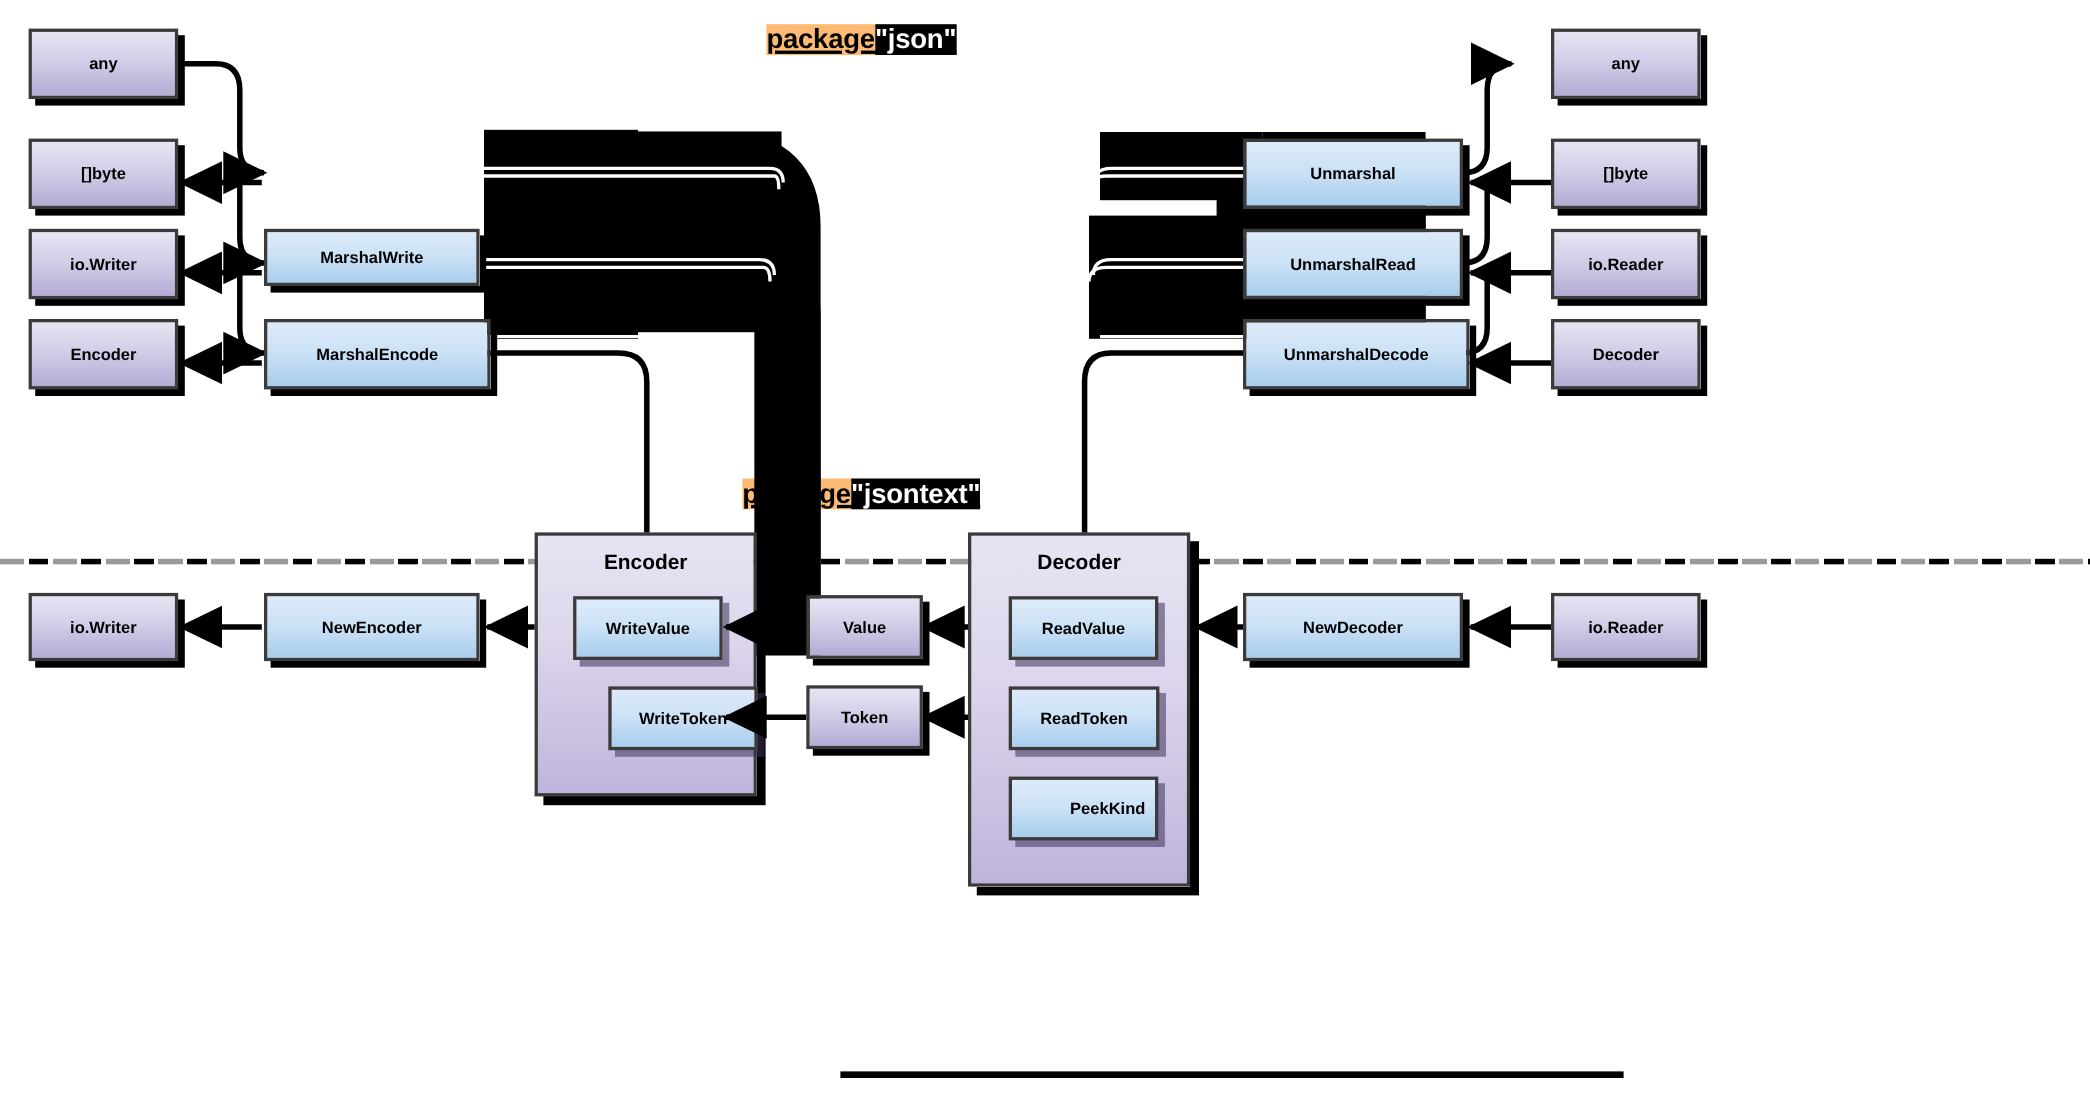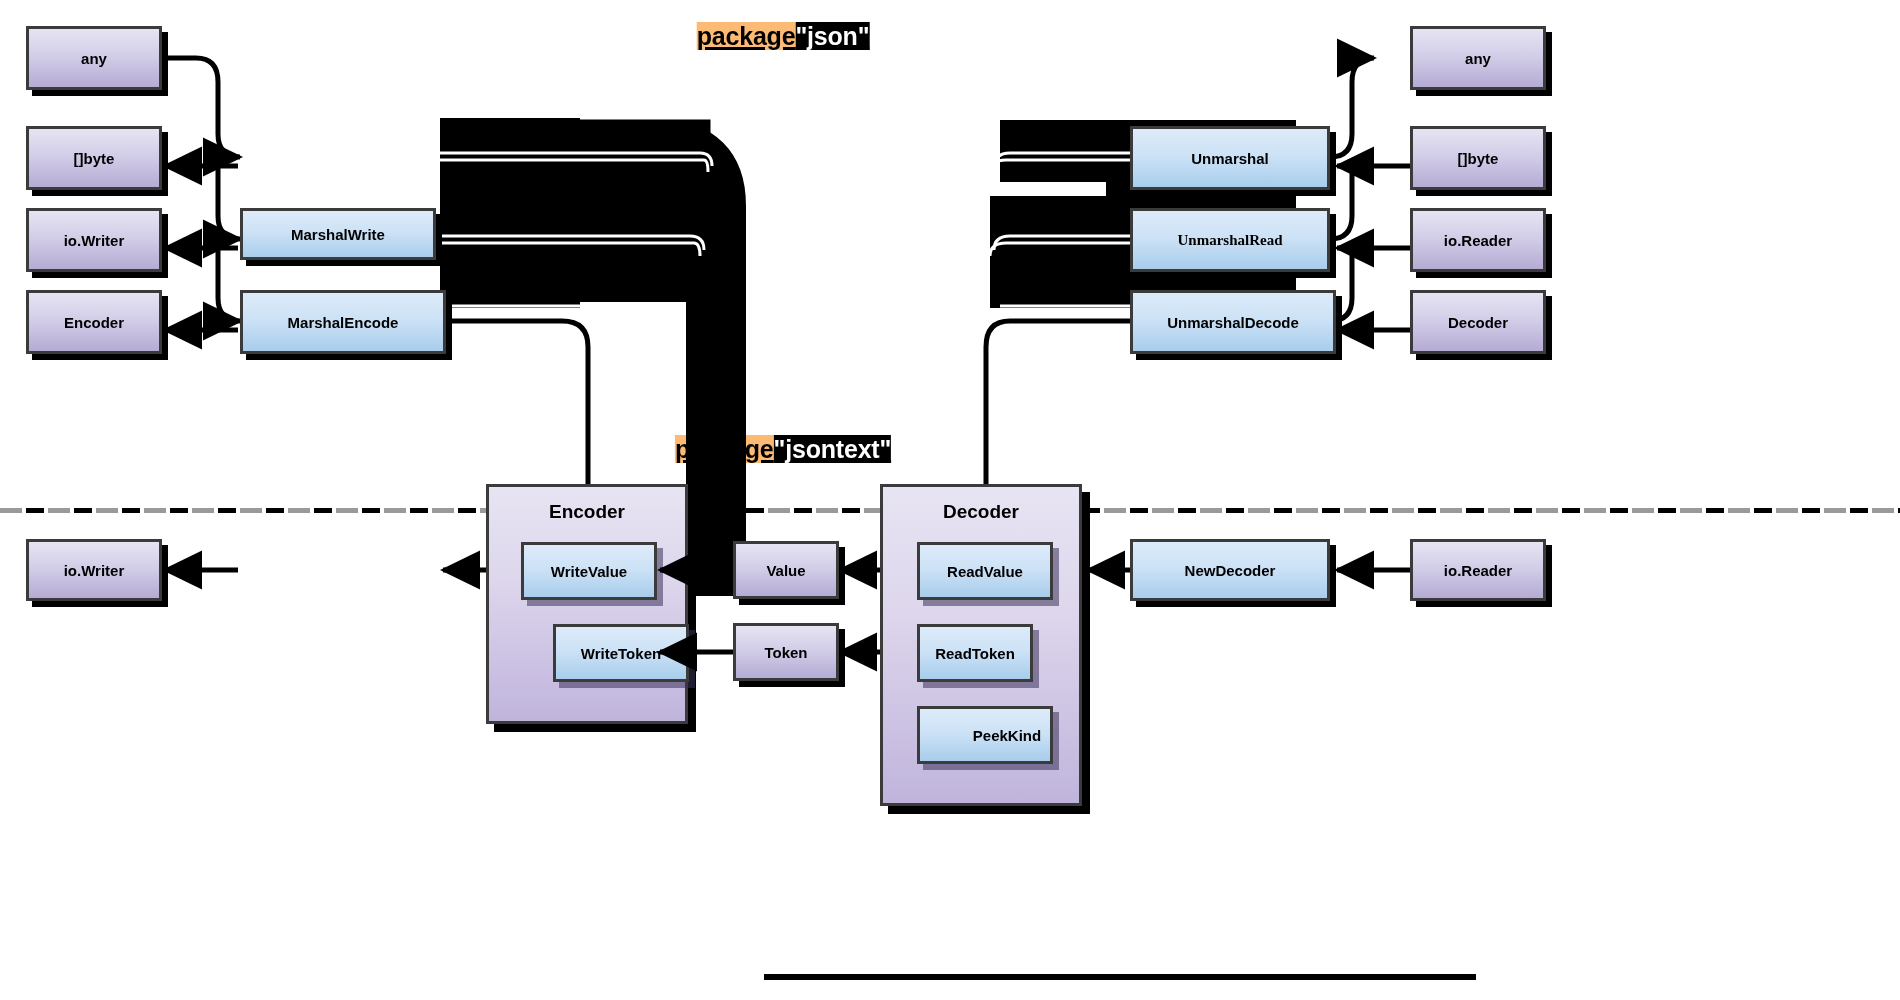--- a/index.html
+++ b/index.html
@@ -218,44 +218,45 @@
 
   <div class="node type" style="left:26px; top:26px; width:136px; height:64px;">any</div>
   <div class="node type" style="left:26px; top:126px; width:136px; height:64px;">[]byte</div>
   <div class="node type" style="left:26px; top:208px; width:136px; height:64px;">io.Writer</div>
   <div class="node type" style="left:26px; top:290px; width:136px; height:64px;">Encoder</div>
 
   <div class="node func" style="left:240px; top:208px; width:196px; height:52px;">MarshalWrite</div>
   <div class="node func" style="left:240px; top:290px; width:206px; height:64px;">MarshalEncode</div>
 
   <div class="node func" style="left:1130px; top:126px; width:200px; height:64px;">Unmarshal</div>
-  <div class="node func" style="left:1130px; top:208px; width:200px; height:64px;font-family:Liberation Serif, serif;">UnmarshalRead</div>
+  <div class="node func" style="left:1130px; top:208px; width:200px; height:64px;">UnmarshalRead</div>
   <div class="node func" style="left:1130px; top:290px; width:206px; height:64px;">UnmarshalDecode</div>
 
   <div class="node type" style="left:1410px; top:26px; width:136px; height:64px;">any</div>
   <div class="node type" style="left:1410px; top:126px; width:136px; height:64px;">[]byte</div>
   <div class="node type" style="left:1410px; top:208px; width:136px; height:64px;">io.Reader</div>
   <div class="node type" style="left:1410px; top:290px; width:136px; height:64px;">Decoder</div>
 
   <div class="group" style="left:486px; top:484px; width:202px; height:240px;">
     <div class="group-title">Encoder</div>
     <div class="node func" style="left:32px; top:55px; width:136px; height:58px;">WriteValue</div>
     <div class="node func" style="left:32px; top:137px; width:136px; height:58px;margin-left:32px;">WriteToken</div>
   </div>
 
   <div class="group" style="left:880px; top:484px; width:202px; height:322px;">
     <div class="group-title">Decoder</div>
     <div class="node func" style="left:34px; top:55px; width:136px; height:58px;">ReadValue</div>
-    <div class="node func" style="left:34px; top:137px; width:116px; height:58px;">ReadToken</div>
+    <div class="node func" style="left:34px; top:137px; width:137px; height:58px;">ReadToken</div>
     <div class="node func" style="left:34px; top:219px; width:136px; height:58px;padding-left:44px;">PeekKind</div>
   </div>
 
   <div class="node type" style="left:733px; top:541px; width:106px; height:58px;">Value</div>
   <div class="node type" style="left:733px; top:623px; width:106px; height:58px;">Token</div>
 
+  <div class="node func" style="left:240px; top:539px; width:196px; height:62px;">NewEncoder</div>
   <div class="node func" style="left:1130px; top:539px; width:200px; height:62px;">NewDecoder</div>
 
   <div class="node type" style="left:26px; top:539px; width:136px; height:62px;">io.Writer</div>
   <div class="node type" style="left:1410px; top:539px; width:136px; height:62px;">io.Reader</div>
 
   <div class="baseline" style="left:764px; top:974px; width:712px;"></div>
 
 </div>
 
 </body></html>

